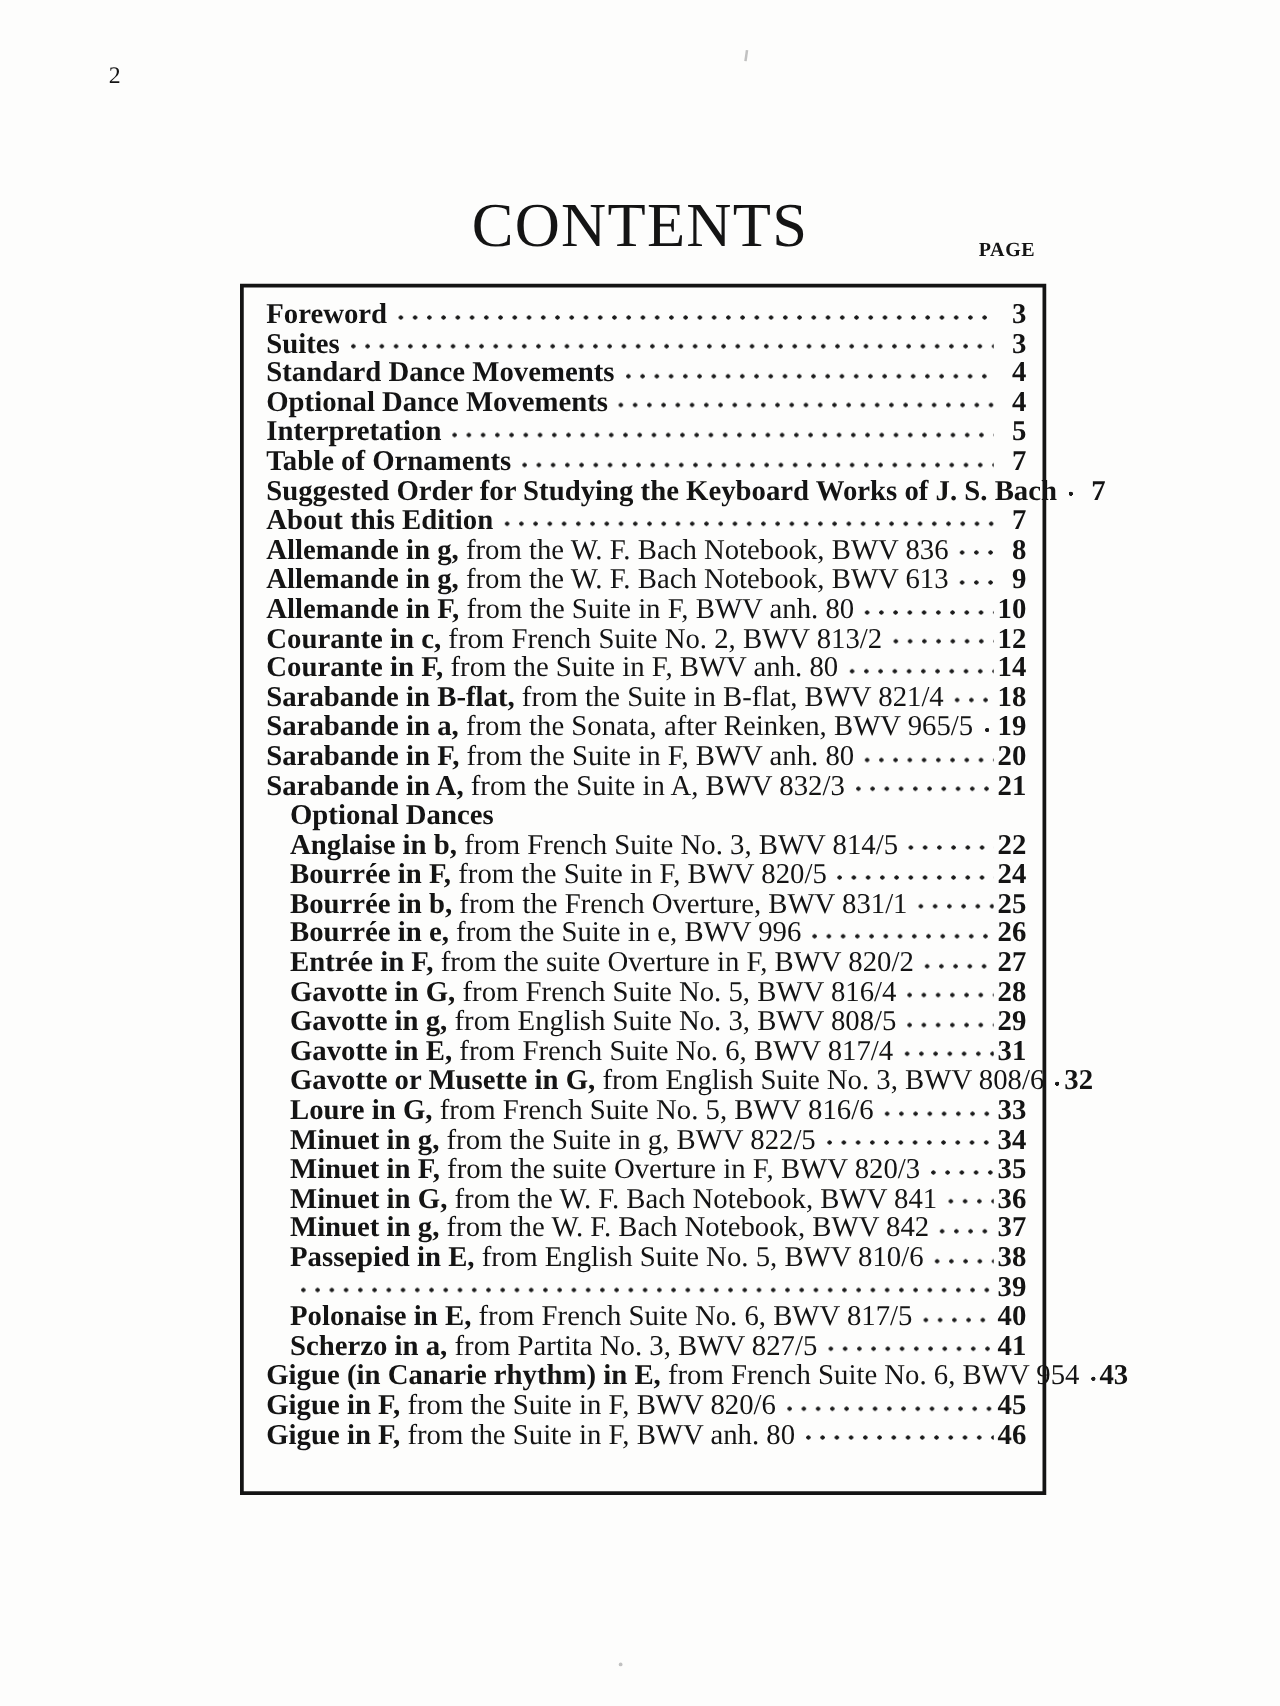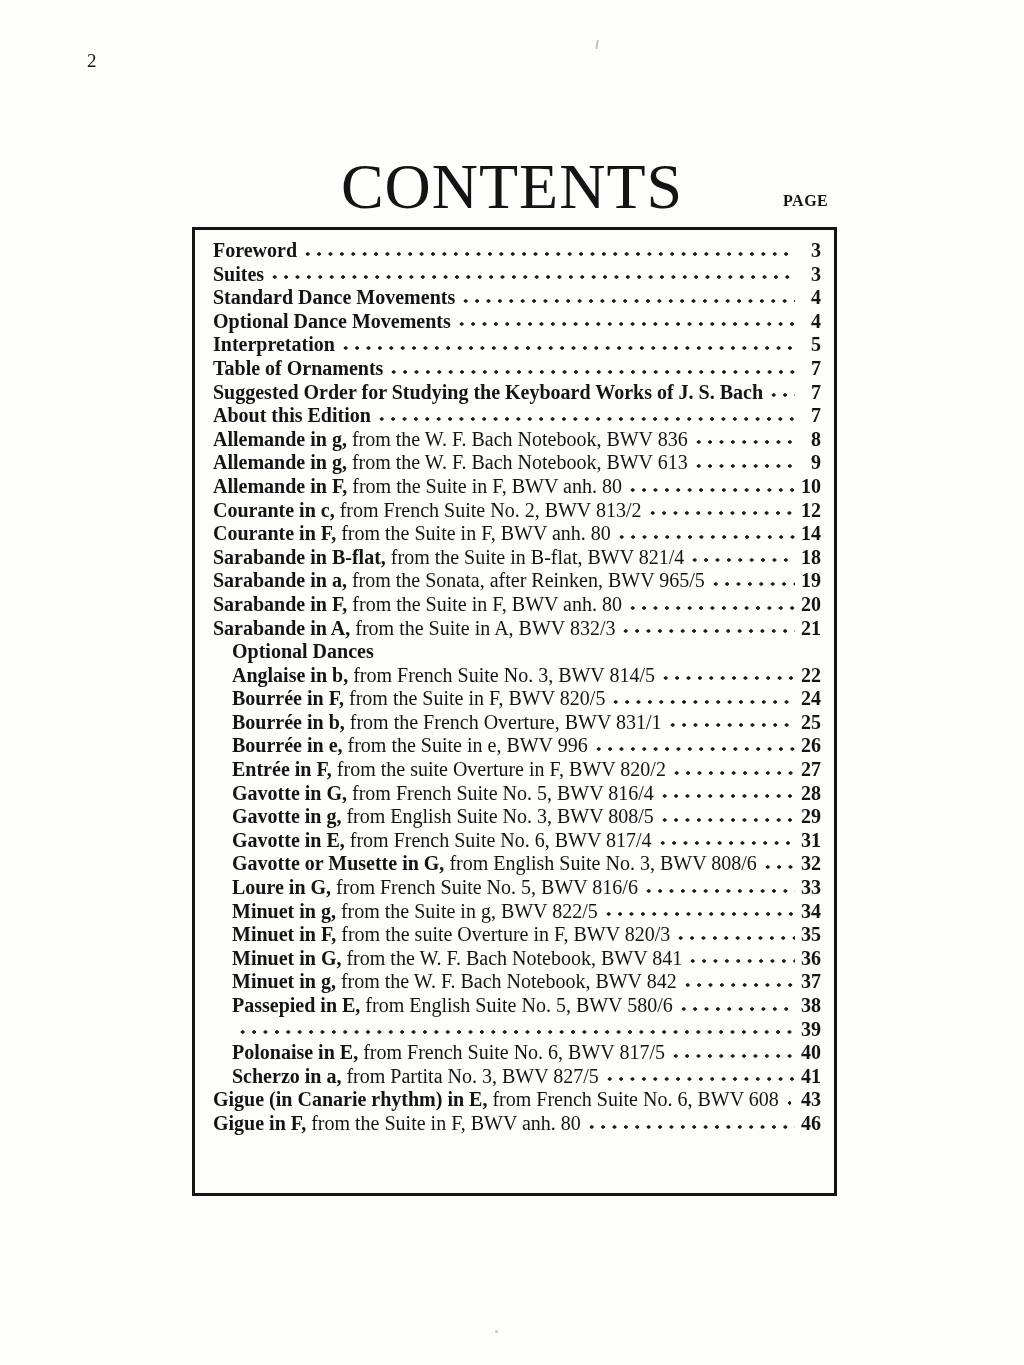--- a/index.html
+++ b/index.html
@@ -13,36 +13,36 @@
     width:1024px;height:1365px;position:relative;overflow:hidden;
     font-family:"Liberation Serif","DejaVu Serif",serif;
     color:var(--ink);
   }
   .corner-page-num{
     position:absolute;left:87px;top:50px;
     font-size:19px;font-weight:400;
   }
   .doc-title{
     position:absolute;left:0;top:155px;width:1024px;
-    text-align:center;font-size:64px;font-weight:400;
+    text-align:center;font-size:50px;font-weight:400;
     letter-spacing:1px;line-height:1;
   }
   .page-col-label{
     position:absolute;left:783px;top:193px;
     font-size:16px;font-weight:700;letter-spacing:0.5px;line-height:1;
   }
   .toc-box{
     position:absolute;left:192px;top:227px;width:645px;height:969px;
     border:3px solid var(--ink);
     padding:9px 13px 0 18px;
     background:transparent;
   }
   .toc-row{
     display:flex;align-items:baseline;
-    line-height:23.6px;font-size:20px;
+    line-height:23.6px;font-size:23px;
     white-space:nowrap;
   }
   .toc-row.indent{padding-left:19px;}
   .toc-row .t{font-weight:700;}
   .toc-row.roman .t{font-style:normal;}
   .toc-row.heading .t{font-style:normal;margin-top:36px;}
   .toc-row.italic .t{}
   .toc-row .d{font-weight:400;}
   .toc-row .dots{
     flex:1 1 auto;min-width:8px;align-self:stretch;
@@ -228,42 +228,47 @@
     <span class="label"><span class="t">Minuet in G,</span><span class="d"> from the W. F. Bach Notebook, BWV 841</span></span>
     <span class="dots"></span>
     <span class="pagenum">36</span>
   </div>
     <div class="toc-row italic indent">
     <span class="label"><span class="t">Minuet in g,</span><span class="d"> from the W. F. Bach Notebook, BWV 842</span></span>
     <span class="dots"></span>
     <span class="pagenum">37</span>
   </div>
     <div class="toc-row italic indent">
-    <span class="label"><span class="t">Passepied in E,</span><span class="d"> from English Suite No. 5, BWV 580/6</span></span>
+    <span class="label"><span class="t">Passepied in E,</span><span class="d"> from English Suite No. 5, BWV 810/6</span></span>
     <span class="dots"></span>
     <span class="pagenum">38</span>
   </div>
     <div class="toc-row italic indent">
     <span class="dots"></span>
     <span class="pagenum">39</span>
   </div>
     <div class="toc-row italic indent">
     <span class="label"><span class="t">Polonaise in E,</span><span class="d"> from French Suite No. 6, BWV 817/5</span></span>
     <span class="dots"></span>
     <span class="pagenum">40</span>
   </div>
     <div class="toc-row italic indent">
     <span class="label"><span class="t">Scherzo in a,</span><span class="d"> from Partita No. 3, BWV 827/5</span></span>
     <span class="dots"></span>
     <span class="pagenum">41</span>
   </div>
     <div class="toc-row italic">
-    <span class="label"><span class="t">Gigue (in Canarie rhythm) in E,</span><span class="d"> from French Suite No. 6, BWV 608</span></span>
+    <span class="label"><span class="t">Gigue (in Canarie rhythm) in E,</span><span class="d"> from French Suite No. 6, BWV 954</span></span>
     <span class="dots"></span>
     <span class="pagenum">43</span>
+  </div>
+    <div class="toc-row italic">
+    <span class="label"><span class="t">Gigue in F,</span><span class="d"> from the Suite in F, BWV 820/6</span></span>
+    <span class="dots"></span>
+    <span class="pagenum">45</span>
   </div>
     <div class="toc-row italic">
     <span class="label"><span class="t">Gigue in F,</span><span class="d"> from the Suite in F, BWV anh. 80</span></span>
     <span class="dots"></span>
     <span class="pagenum">46</span>
   </div>
   </div>
 
 <div class="scan-artifact-top"></div>
 <div class="scan-artifact-bottom"></div>

